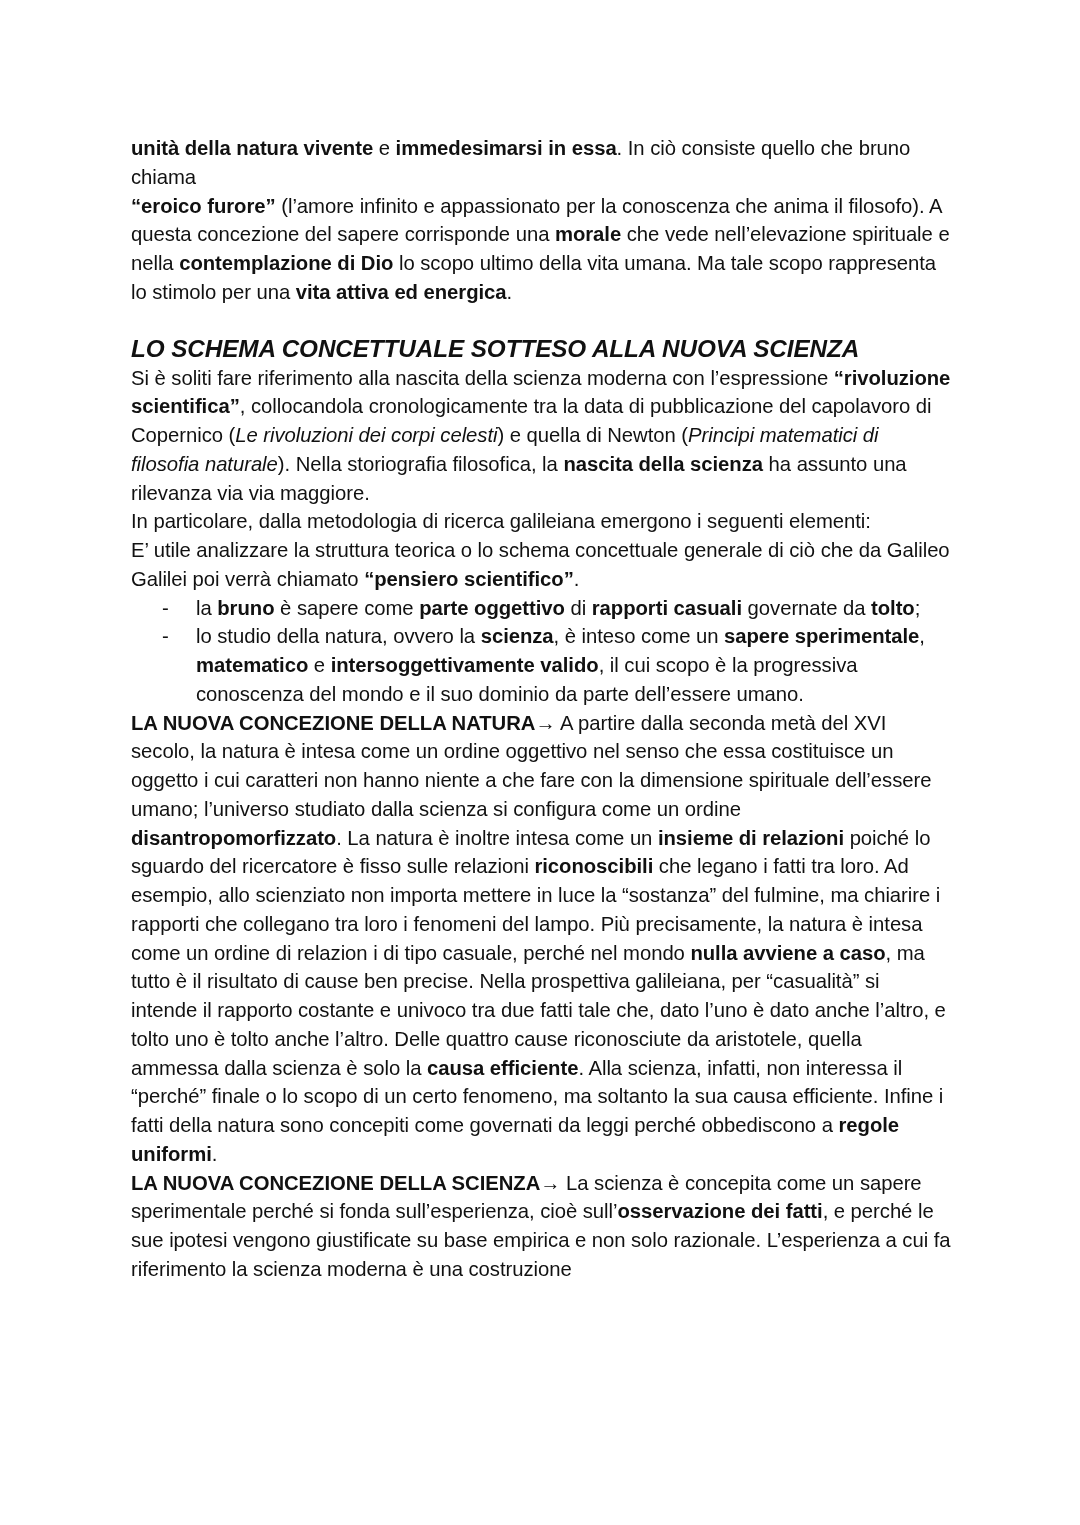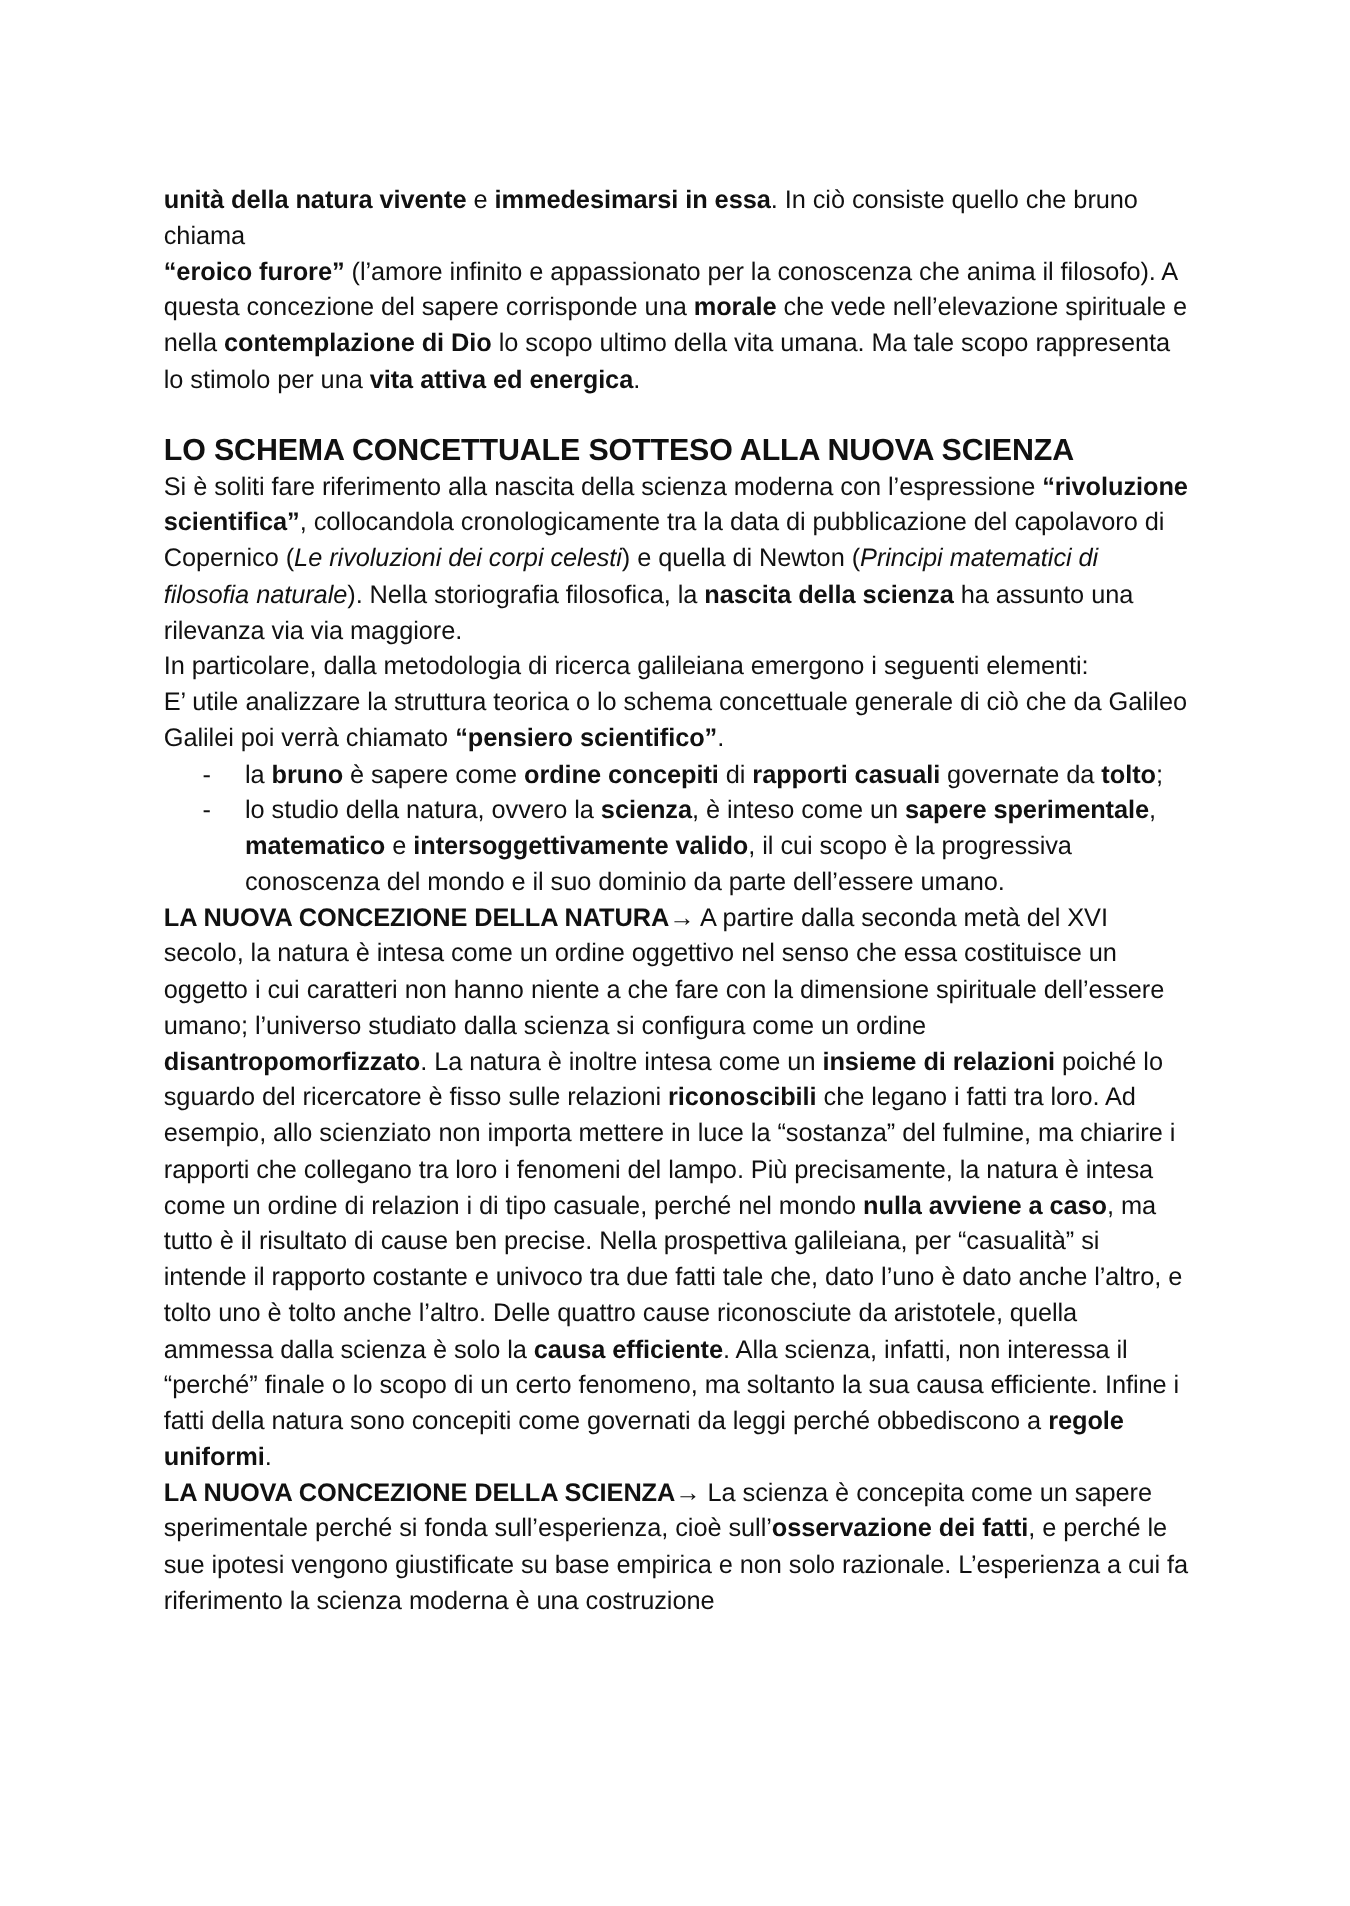--- a/index.html
+++ b/index.html
@@ -1,27 +1,27 @@
 <!DOCTYPE html>
 <html><head>
 <meta charset="utf-8">
 <style>
   html, body { margin: 0; padding: 0; background: #ffffff; }
   body { width: 1080px; height: 1525px; overflow: hidden; position: relative; }
   .page {
-    position: absolute; left: 131px; top: 146px; width: 820px;
+    position: absolute; left: 131px; top: 134px; width: 820px;
     font-family: "Liberation Sans", sans-serif;
     font-size: 20.3px; line-height: 28.75px; color: #111111;
     letter-spacing: -0.05px;
   }
   .para { margin: 0; }
   .heading {
     font-family: "Liberation Sans", sans-serif;
     font-weight: bold; font-size: 24.3px; line-height: 30px;
-    margin: 27px 0 0 0; color: #111111; letter-spacing: -0.1px;
+    margin: 27px 0 0 0; color: #111111; letter-spacing: -0.1px; font-style: italic;
   }
   .seg-b { font-weight: bold; }
   .seg-bi { font-weight: normal; font-style: italic; }
   .bullet-list { list-style: none; margin: 0; padding: 0; }
   .bullet-item { position: relative; padding-left: 65px; }
   .bullet-dash { position: absolute; left: 31px; top: 0; }
   .forced-break { display: block; }
 </style>
 </head>
 <body>
@@ -40,21 +40,21 @@
   <h2 class="heading">LO SCHEMA CONCETTUALE SOTTESO ALLA NUOVA SCIENZA</h2>
 
   <p class="para"><span>Si è soliti fare riferimento alla nascita della scienza moderna con l’espressione </span><span class="seg-b">“rivoluzione scientifica”</span><span>, collocandola cronologicamente tra la data di pubblicazione del capolavoro di Copernico (</span><span class="seg-bi">Le rivoluzioni dei corpi celesti</span><span>) e quella di Newton (</span><span class="seg-bi">Principi matematici di filosofia naturale</span><span>). Nella storiografia filosofica, la </span><span class="seg-b">nascita della scienza</span><span> ha assunto una rilevanza via via maggiore.</span></p>
 
   <p class="para"><span>In particolare, dalla metodologia di ricerca galileiana emergono i seguenti elementi:</span></p>
 
   <p class="para"><span>E’ utile analizzare la struttura teorica o lo schema concettuale generale di ciò che da Galileo Galilei poi verrà chiamato </span><span class="seg-b">“pensiero scientifico”</span><span>.</span></p>
 
   <ul class="bullet-list">
     <li class="bullet-item">
-      <span class="bullet-dash">-</span><span>la </span><span class="seg-b">bruno</span><span> è sapere come </span><span class="seg-b">ordine concepiti</span><span> di </span><span class="seg-b">rapporti casuali</span><span> governate da </span><span class="seg-b">tolto</span><span>;</span>
+      <span class="bullet-dash">-</span><span>la </span><span class="seg-b">bruno</span><span> è sapere come </span><span class="seg-b">parte oggettivo</span><span> di </span><span class="seg-b">rapporti casuali</span><span> governate da </span><span class="seg-b">tolto</span><span>;</span>
     </li>
     <li class="bullet-item">
       <span class="bullet-dash">-</span><span>lo studio della natura, ovvero la </span><span class="seg-b">scienza</span><span>, è inteso come un </span><span class="seg-b">sapere sperimentale</span><span>, </span><span class="seg-b">matematico</span><span> e </span><span class="seg-b">intersoggettivamente valido</span><span>, il cui scopo è la progressiva conoscenza del mondo e il suo dominio da parte dell’essere umano.</span>
     </li>
   </ul>
 
   <p class="para"><span class="seg-b">LA NUOVA CONCEZIONE DELLA NATURA</span><span>→ A partire dalla seconda metà del XVI secolo, la natura è intesa come un ordine oggettivo nel senso che essa costituisce un oggetto i cui caratteri non hanno niente a che fare con la dimensione spirituale dell’essere umano; l’universo studiato dalla scienza si configura come un ordine </span><span class="seg-b">disantropomorfizzato</span><span>. La natura è inoltre intesa come un </span><span class="seg-b">insieme di relazioni</span><span> poiché lo sguardo del ricercatore è fisso sulle relazioni </span><span class="seg-b">riconoscibili</span><span> che legano i fatti tra loro. Ad esempio, allo scienziato non importa mettere in luce la “sostanza” del fulmine, ma chiarire i rapporti che collegano tra loro i fenomeni del lampo. Più precisamente, la natura è intesa come un ordine di relazion i di tipo casuale, perché nel mondo </span><span class="seg-b">nulla avviene a caso</span><span>, ma tutto è il risultato di cause ben precise. Nella prospettiva galileiana, per “casualità” si intende il rapporto costante e univoco tra due fatti tale che, dato l’uno è dato anche l’altro, e tolto uno è tolto anche l’altro. Delle quattro cause riconosciute da aristotele, quella ammessa dalla scienza è solo la </span><span class="seg-b">causa efficiente</span><span>. Alla scienza, infatti, non interessa il “perché” finale o lo scopo di un certo fenomeno, ma soltanto la sua causa efficiente. Infine i fatti della natura sono concepiti come governati da leggi perché obbediscono a </span><span class="seg-b">regole uniformi</span><span>.</span></p>
 
   <p class="para"><span class="seg-b">LA NUOVA CONCEZIONE DELLA SCIENZA</span><span>→ La scienza è concepita come un sapere sperimentale perché si fonda sull’esperienza, cioè sull’</span><span class="seg-b">osservazione dei fatti</span><span>, e perché le sue ipotesi vengono giustificate su base empirica e non solo razionale. L’esperienza a cui fa riferimento la scienza moderna è una costruzione</span></p>
 

